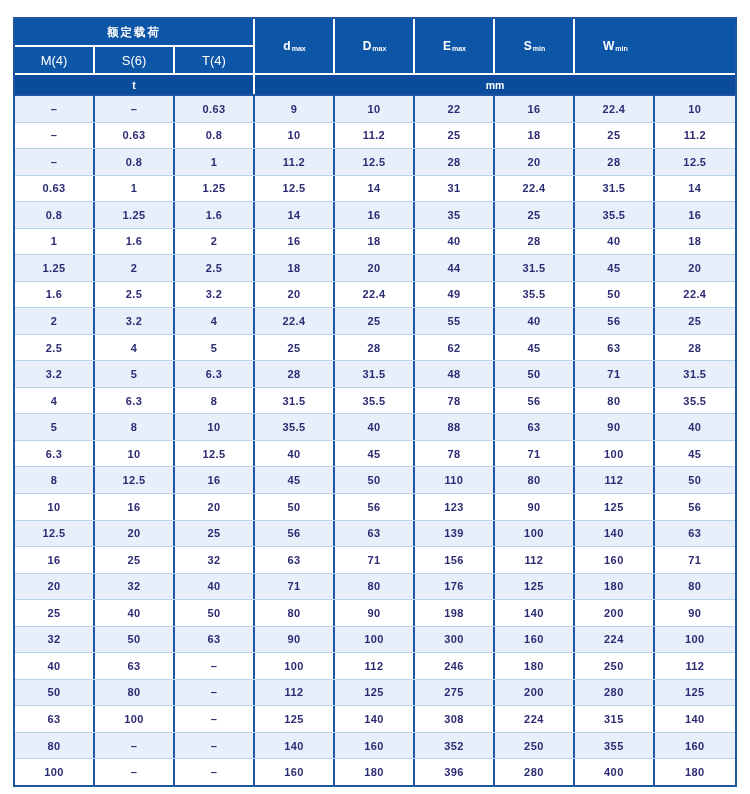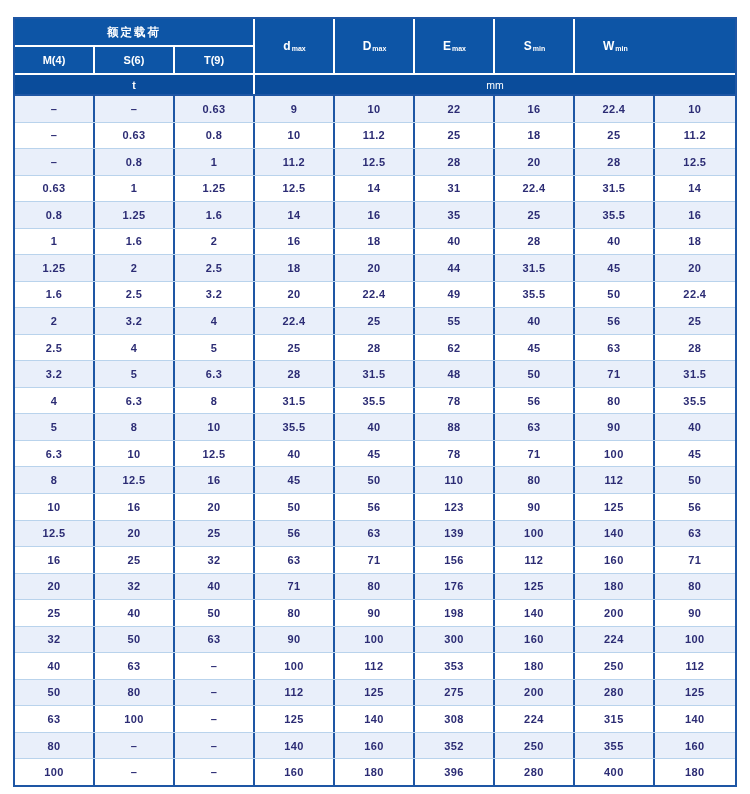--- a/index.html
+++ b/index.html
@@ -24,55 +24,55 @@
   
   .thead{display:flex;height:56px;background:var(--header-bg);
     border-bottom:2px solid #ffffff;}
   .thead-left{width:33.334%;display:flex;flex-direction:column;
     border-right:2px solid #ffffff;}
   .h-load{height:28px;display:flex;align-items:center;justify-content:center;
     color:var(--header-ink);font-weight:bold;font-size:11.5px;letter-spacing:2px;
     border-bottom:2px solid #ffffff;}
   .h-mst{flex:1;display:flex;}
   .h-mst .th{flex:1;display:flex;align-items:center;justify-content:center;
-    color:var(--header-ink);font-weight:bold;font-size:11px;}
+    color:var(--header-ink);font-weight:normal;font-size:13px;}
   .h-mst .th:not(:last-child){border-right:2px solid #ffffff;}
   .th-dim{width:11.111%;display:flex;align-items:center;justify-content:center;
     color:var(--header-ink);font-weight:bold;font-size:12px;}
   .th-dim:not(:last-child){border-right:2px solid #ffffff;}
   .th-dim sub{font-size:7px;font-weight:bold;position:relative;top:2px;left:1px;}
   
   .unitrow{display:flex;height:21px;background:var(--unit-bg);
     border-bottom:2px solid var(--border);}
   .unit-left{width:33.334%;display:flex;align-items:center;justify-content:center;
     color:var(--header-ink);font-weight:bold;font-size:10.5px;
     border-right:2px solid #ffffff;}
   .unit-right{flex:1;display:flex;align-items:center;justify-content:center;
-    color:var(--header-ink);font-weight:normal;font-size:10.5px;}
+    color:var(--header-ink);font-weight:bold;font-size:10.5px;}
   
   .tbody{flex:1;display:flex;flex-direction:column;}
   .tr{flex:1;display:flex;background:var(--row-bg);}
   .tr.alt{background:var(--row-alt);}
   .tr:not(:last-child){border-bottom:1px solid var(--row-divider);}
   .td{width:11.111%;display:flex;align-items:center;justify-content:center;
     color:var(--ink);font-weight:bold;font-size:11px;letter-spacing:0.4px;}
   .td:not(:last-child){border-right:2px solid var(--border);}
 </style>
 </head>
 <body>
 
 <div class="table">
 
   <div class="thead">
     <div class="thead-left">
       <div class="h-load">额定载荷</div>
       <div class="h-mst">
         <div class="th">M(4)</div>
         <div class="th">S(6)</div>
-        <div class="th">T(9)</div>
+        <div class="th">T(4)</div>
       </div>
     </div>
     <div class="th-dim">
         <span>d</span>
         <sub>max</sub>
       </div>
     <div class="th-dim">
         <span>D</span>
         <sub>max</sub>
       </div>
@@ -326,21 +326,21 @@
         <div class="td">160</div>
         <div class="td">224</div>
         <div class="td">100</div>
       </div>
       <div class="tr">
         <div class="td">40</div>
         <div class="td">63</div>
         <div class="td">–</div>
         <div class="td">100</div>
         <div class="td">112</div>
-        <div class="td">353</div>
+        <div class="td">246</div>
         <div class="td">180</div>
         <div class="td">250</div>
         <div class="td">112</div>
       </div>
       <div class="tr alt">
         <div class="td">50</div>
         <div class="td">80</div>
         <div class="td">–</div>
         <div class="td">112</div>
         <div class="td">125</div>

